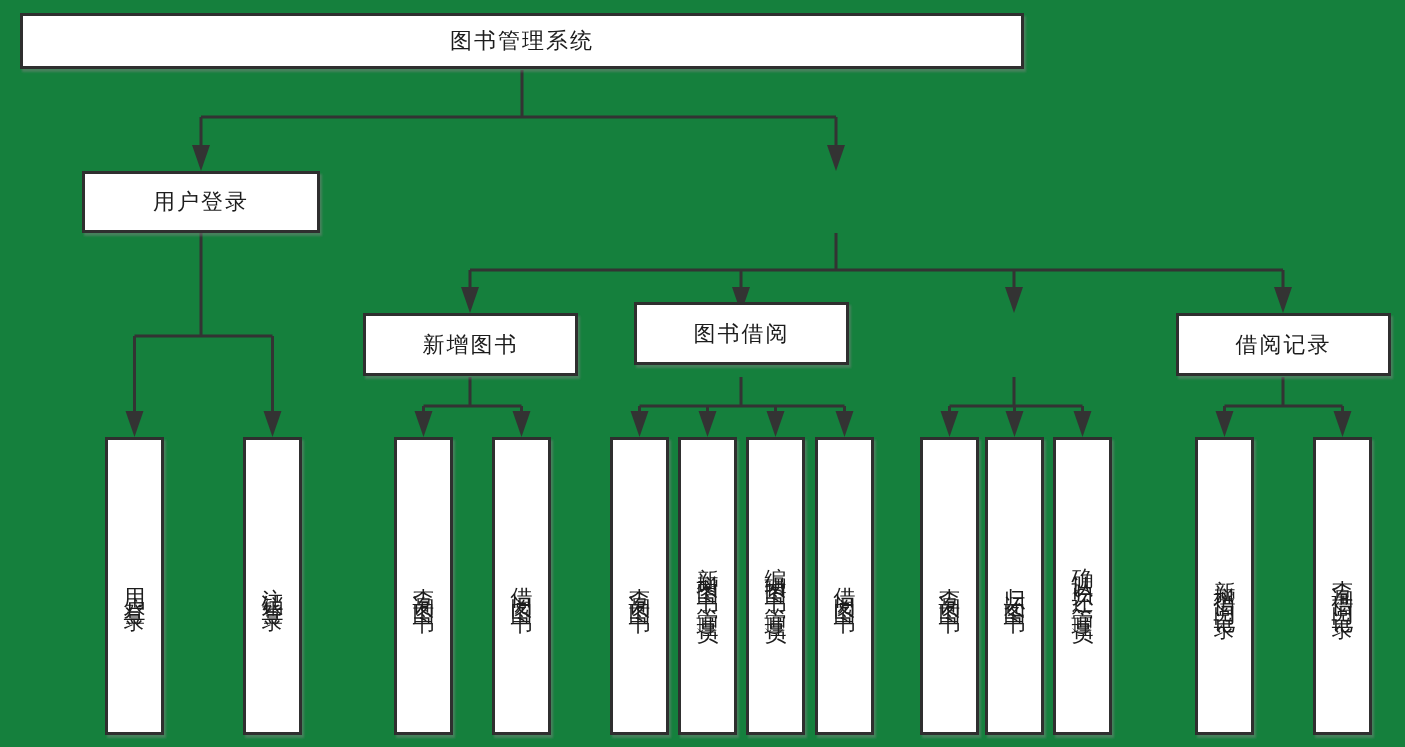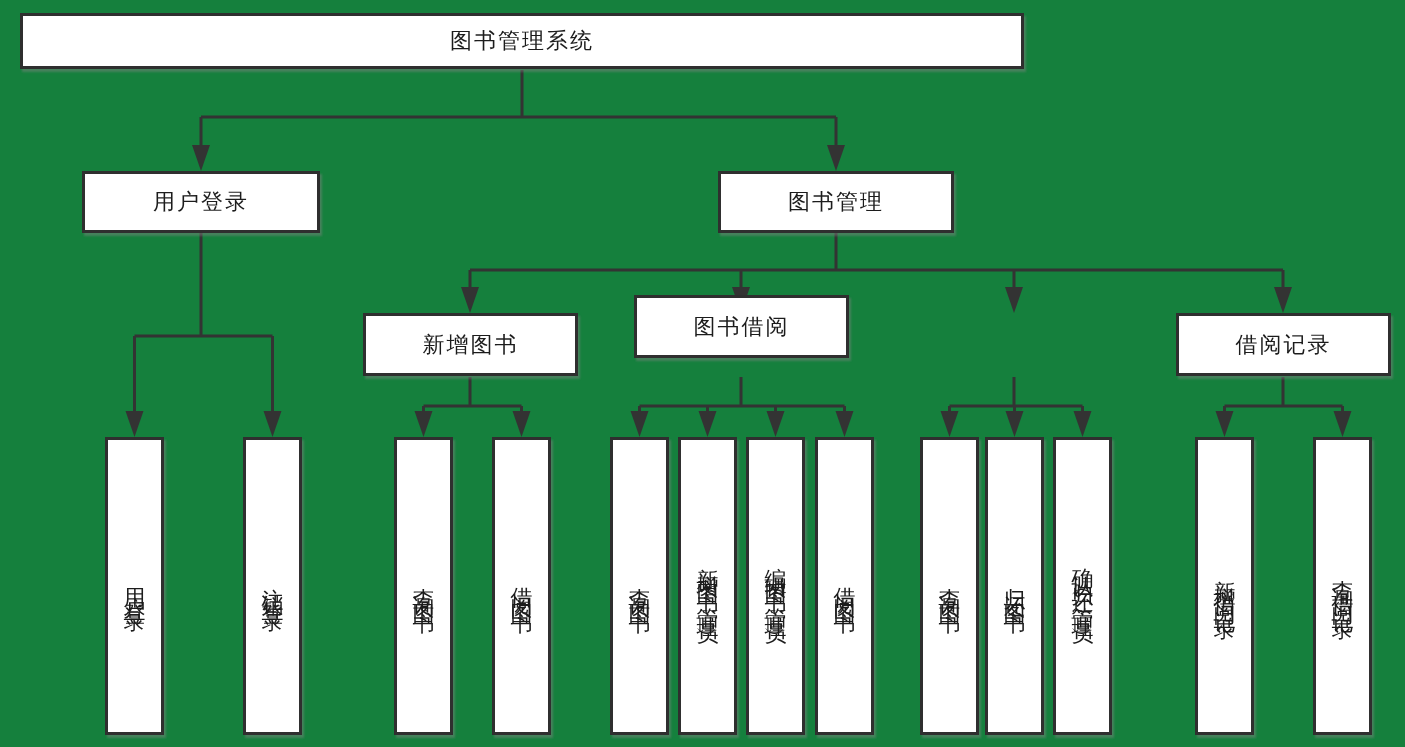--- a/index.html
+++ b/index.html
@@ -89,24 +89,23 @@
     </g>
     <g fill="#333333" stroke="none">
       <polygon points="1215.5,411 1233.5,411 1224.5,437"></polygon>
       <polygon points="1333.5,411 1351.5,411 1342.5,437"></polygon>
     </g>
   </svg>
 
   <div class="box h" style="left:20px;top:13px;width:1004px;height:56px">图书管理系统</div>
 
   <div class="box h" style="left:82px;top:171px;width:238px;height:62px">用户登录</div>
-  <div class="box h" style="left:718px;top:171px;width:236px;height:62px">图书管理</div>
 
   <div class="box h" style="left:363px;top:313px;width:215px;height:63px">新增图书</div>
-  <div class="box h" style="left:634px;top:295px;width:215px;height:63px">图书借阅</div>
+  <div class="box h" style="left:634px;top:302px;width:215px;height:63px">图书借阅</div>
   <div class="box h" style="left:1176px;top:313px;width:215px;height:63px">借阅记录</div>
 
   <div class="box v" style="left:105px;top:437px;width:59px;height:298px">用户登录</div>
   <div class="box v" style="left:243px;top:437px;width:59px;height:298px">注销登录</div>
 
   <div class="box v" style="left:394px;top:437px;width:59px;height:298px">查询图书</div>
   <div class="box v" style="left:492px;top:437px;width:59px;height:298px">借阅图书</div>
 
   <div class="box v" style="left:610px;top:437px;width:59px;height:298px">查询图书</div>
   <div class="box v" style="left:678px;top:437px;width:59px;height:298px">新增图书（管理员）</div>

